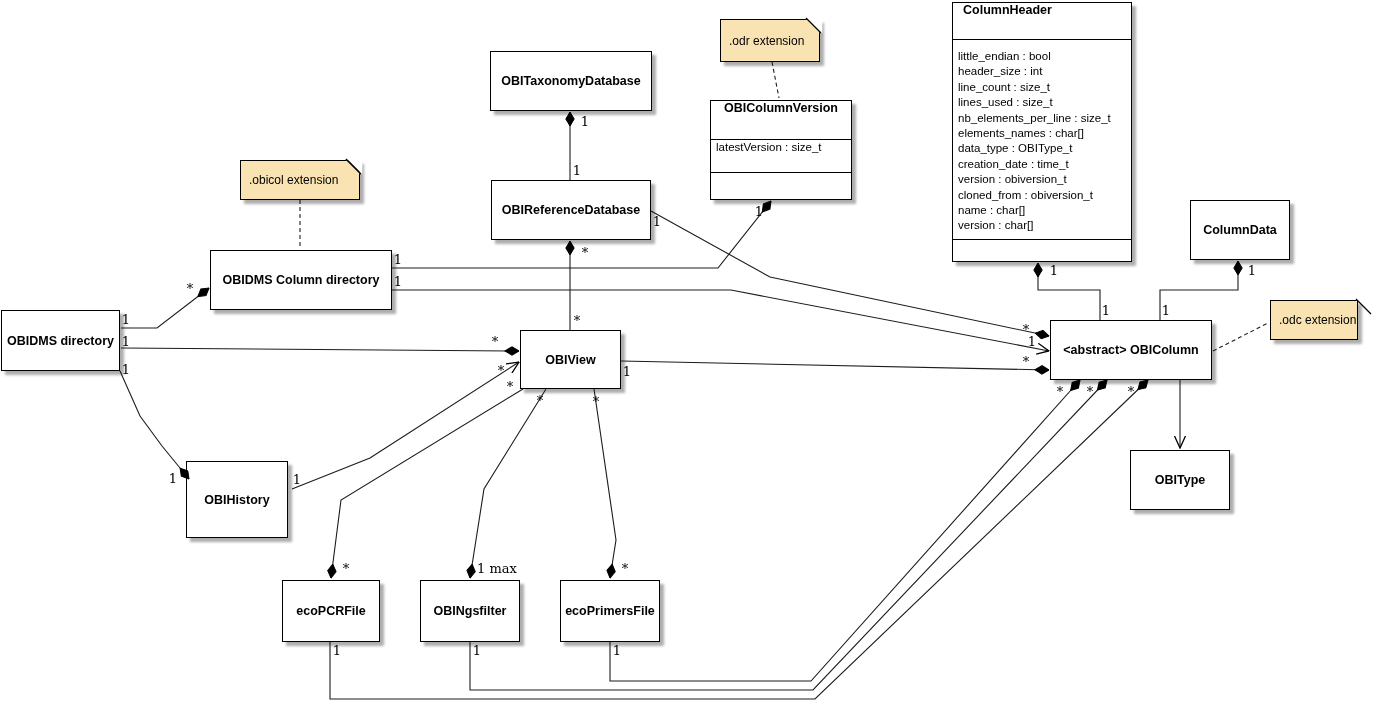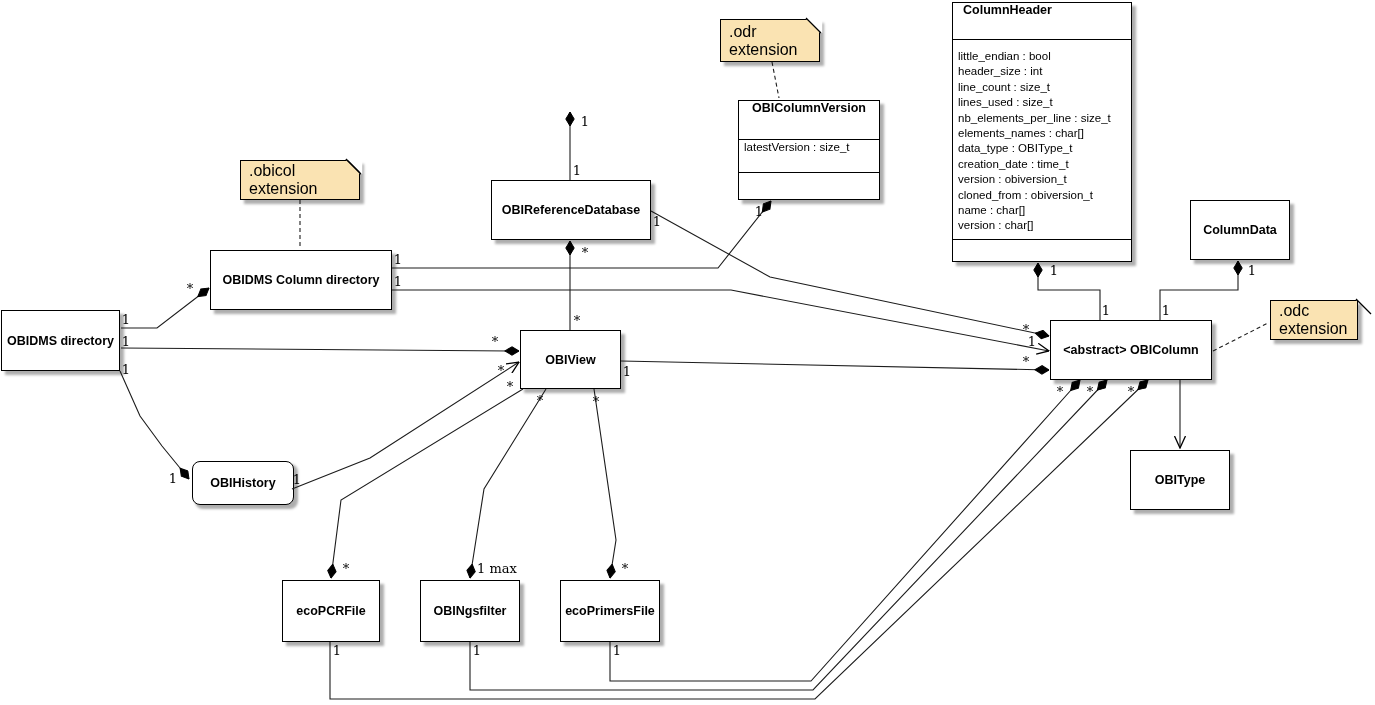--- a/index.html
+++ b/index.html
@@ -12,21 +12,21 @@
   .ctitle{font-weight:bold;font-size:12.5px;color:#000;text-align:center;padding:0 3px;}
   .sect-title{display:flex;align-items:flex-start;justify-content:center;box-sizing:border-box;}
   .sect-title.left{justify-content:flex-start;padding-left:10px;}
   .sect-attrs{border-top:1.4px solid #000;box-sizing:border-box;font-size:11.5px;color:#000;
               padding:9px 3px 0 5px;line-height:15.4px;white-space:nowrap;}
   .sect-attrs.center-v{display:flex;align-items:flex-start;padding:0 16px 0 5px;}
   .sect-empty{border-top:1.4px solid #000;box-sizing:border-box;}
   .attr-line{display:block;}
   .note{position:absolute;box-sizing:border-box;background:#FAE3B2;border:1.3px solid #000;
         box-shadow:3.5px 3.5px 2.5px rgba(0,0,0,.32);display:flex;align-items:center;
-        font-size:16px;color:#000;padding-left:8px;z-index:2;}
+        font-size:12px;color:#000;padding-left:8px;z-index:2;}
   .mult{position:absolute;transform:translate(-50%,-50%);font-family:"DejaVu Serif",serif;
         font-size:13px;color:#000;white-space:nowrap;z-index:7;}
 </style>
 </head>
 <body>
 
 <div id="canvas">
 
   <svg id="wires" width="1375" height="705" viewBox="0 0 1375 705">
     <defs>
@@ -73,26 +73,29 @@
       <polygon points="806,18 821,18 821,33" fill="#ffffff" stroke="none"></polygon>
       <path d="M806,18 L821,18 M821,18 L821,33" stroke="#ffffff" stroke-width="2.6" fill="none"></path>
       <path d="M806,18 L821,33" stroke="#000" stroke-width="1.3" fill="none"></path>
 
       <polygon points="1356,299 1371,299 1371,314" fill="#ffffff" stroke="none"></polygon>
       <path d="M1356,299 L1371,299 M1371,299 L1371,314" stroke="#ffffff" stroke-width="2.6" fill="none"></path>
       <path d="M1356,299 L1371,314" stroke="#000" stroke-width="1.3" fill="none"></path>
     </g>
   </svg>
 
+  <div class="cls simple" style="left:490px;top:51px;width:162px;height:60px;">
+    <span class="ctitle">OBITaxonomyDatabase</span>
+  </div>
 
   <div class="cls simple" style="left:491px;top:180px;width:160px;height:60px;">
     <span class="ctitle">OBIReferenceDatabase</span>
   </div>
 
-  <div class="cls" style="left:738px;top:100px;width:142px;height:100px;">
+  <div class="cls" style="left:710px;top:100px;width:142px;height:100px;">
     <div class="sect-title" style="height:38px;">
       <span class="ctitle">OBIColumnVersion</span>
     </div>
     <div class="sect-attrs center-v" style="height:33px;">
       <span class="attr-line">latestVersion : size_t</span>
     </div>
     <div class="sect-empty" style="height:26px;"></div>
   </div>
 
   <div class="cls" style="left:952px;top:2px;width:180px;height:260px;">
@@ -125,21 +128,21 @@
   </div>
 
   <div class="cls simple" style="left:1px;top:310px;width:119px;height:61px;">
     <span class="ctitle">OBIDMS directory</span>
   </div>
 
   <div class="cls simple" style="left:520px;top:330px;width:101px;height:59px;">
     <span class="ctitle">OBIView</span>
   </div>
 
-  <div class="cls simple" style="left:192px;top:461px;width:102px;height:44px;border-radius:8px;">
+  <div class="cls simple" style="left:186px;top:461px;width:102px;height:77px;">
     <span class="ctitle">OBIHistory</span>
   </div>
 
   <div class="cls simple" style="left:282px;top:580px;width:98px;height:62px;">
     <span class="ctitle">ecoPCRFile</span>
   </div>
 
   <div class="cls simple" style="left:420px;top:580px;width:100px;height:62px;">
     <span class="ctitle">OBINgsfilter</span>
   </div>

